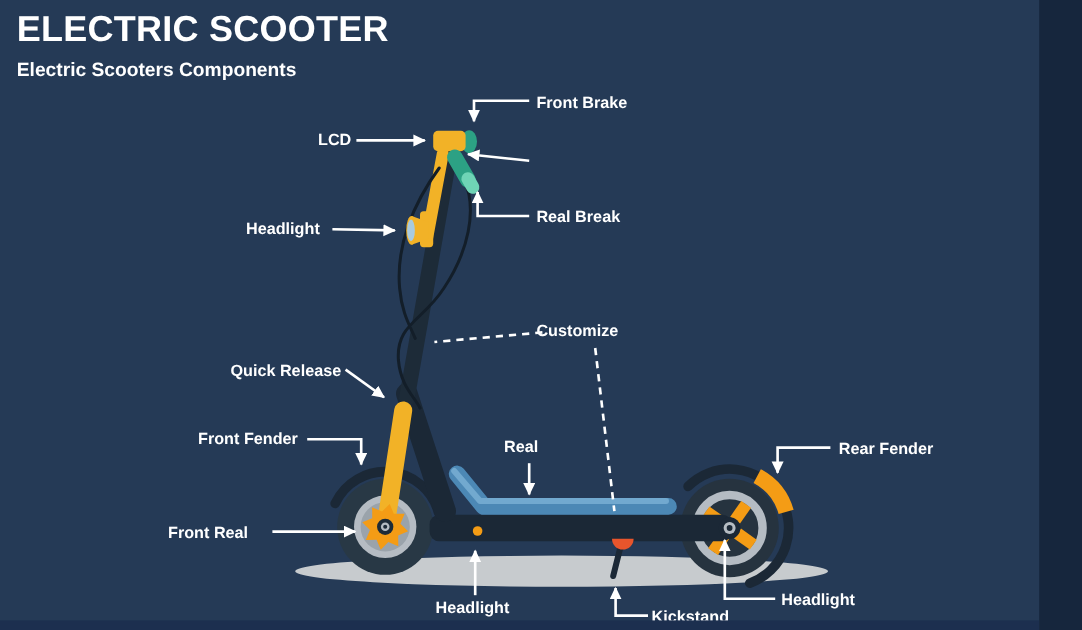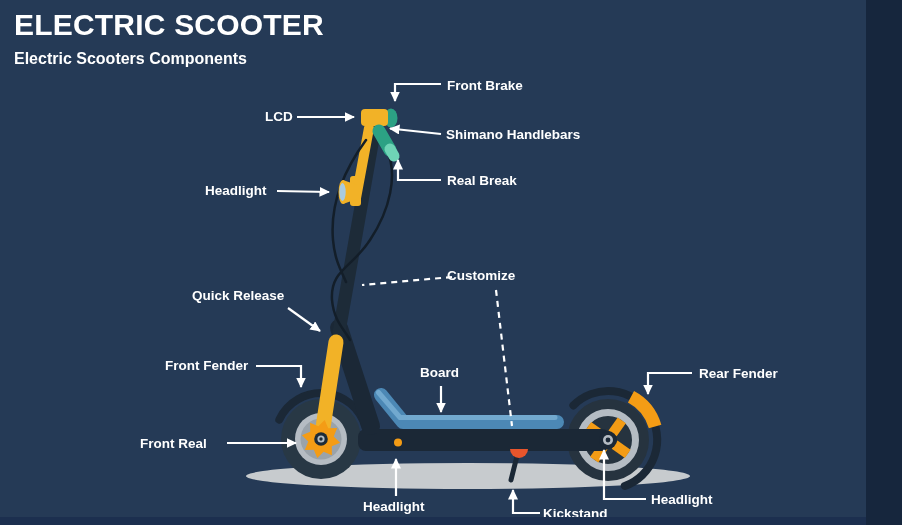--- a/index.html
+++ b/index.html
@@ -130,27 +130,26 @@
       <path d="M692 373 L648 373 L648 394" marker-end="url(#arrow)"></path>
       <path d="M227 443 L296 443" marker-end="url(#arrow)"></path>
       <path d="M396 496 L396 459" marker-end="url(#arrow)"></path>
       <path d="M540 513 L513 513 L513 490" marker-end="url(#arrow)"></path>
       <path d="M646 499 L604 499 L604 450" marker-end="url(#arrow)"></path>
     </g>
   </svg>
 
   <div class="lbl" style="left:447px;top:78px">Front Brake</div>
   <div class="lbl" style="left:265px;top:109px">LCD</div>
-  <div class="lbl" style="left:446px;top:127px">Shimano Handlebars</div>
   <div class="lbl" style="left:447px;top:173px">Real Break</div>
   <div class="lbl" style="left:205px;top:183px">Headlight</div>
   <div class="lbl" style="left:447px;top:268px">Customize</div>
-  <div class="lbl" style="left:192px;top:288px">Quick Release</div>
+  <div class="lbl" style="left:192px;top:301px">Quick Release</div>
   <div class="lbl" style="left:165px;top:358px">Front Fender</div>
-  <div class="lbl" style="left:420px;top:365px">Board</div>
+  <div class="lbl" style="left:420px;top:365px">Real</div>
   <div class="lbl" style="left:699px;top:366px">Rear Fender</div>
   <div class="lbl" style="left:140px;top:436px">Front Real</div>
   <div class="lbl" style="left:363px;top:499px">Headlight</div>
   <div class="lbl" style="left:543px;top:506px">Kickstand</div>
   <div class="lbl" style="left:651px;top:492px">Headlight</div>
 
   <div class="footer-bar"></div>
 </div>
 
 </body></html>

